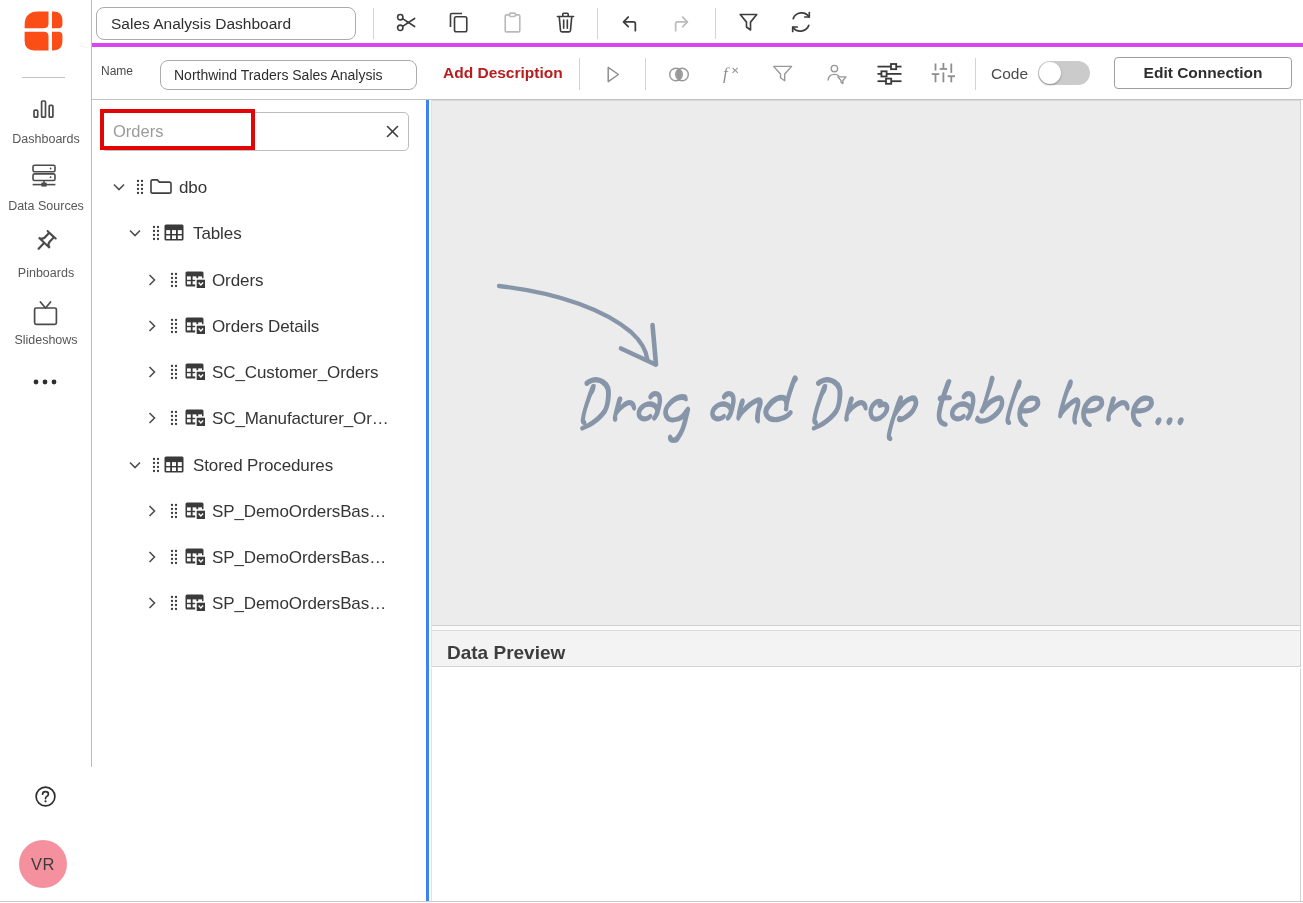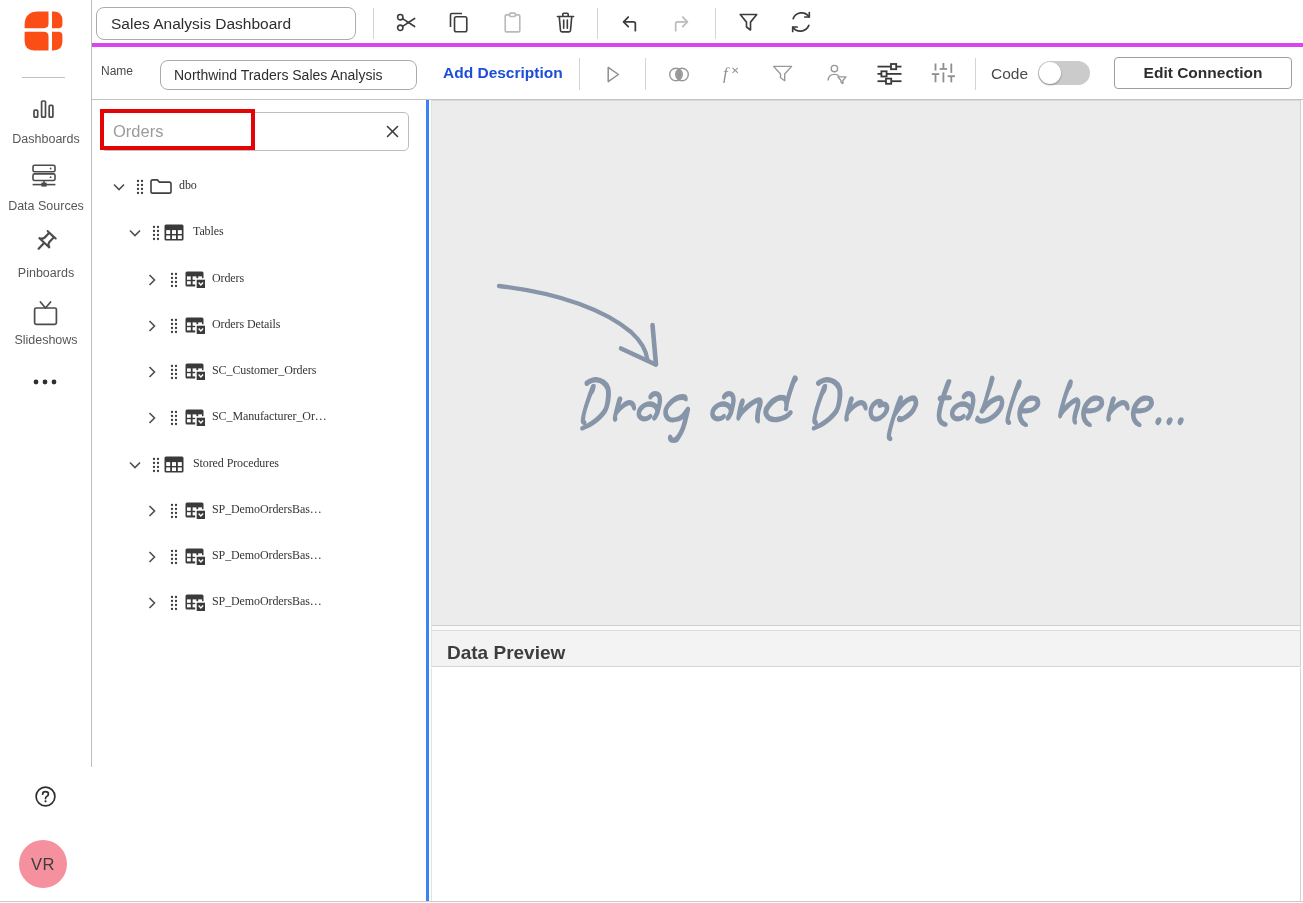--- a/index.html
+++ b/index.html
@@ -10,21 +10,21 @@
 #sidebar { left:0; top:0; width:92px; height:767px; background:#fff; border-right:1px solid #bdbdbd; z-index:5; }
 .navlabel { width:92px; text-align:center; font-size:12.5px; color:#575757; }
 
 #tb1 { left:92px; top:0; width:1211px; height:47px; background:#fff; border-bottom:4px solid #d946ef; }
 .vsep { position:absolute; width:1px; background:#d4d4d4; }
 
 #tb2 { left:92px; top:47px; width:1211px; height:53px; background:#fff; border-bottom:1px solid #c3c3c3; }
 
 #treepanel { left:92px; top:100px; width:337px; height:801px; background:#fff; border-right:3px solid #3b82f6; }
 .trow { position:absolute; height:24px; display:flex; align-items:center; }
-.tlabel { font-size:12px; color:#353535; white-space:nowrap; letter-spacing:-0.1px;font-family:Liberation Serif, serif; }
+.tlabel { font-size:17px; color:#353535; white-space:nowrap; letter-spacing:-0.1px; }
 
 #canvas { left:431px; top:100px; width:870px; height:525px; background:#ececec; border-top:1px solid #d9d9d9; border-right:1px solid #d0d0d0; border-left:1px solid #e2e2e2;}
 #gapstrip { left:431px; top:625px; width:870px; height:5px; background:#fafafa; border-top:1px solid #cfcfcf; border-right:1px solid #d0d0d0; border-left:1px solid #e2e2e2;}
 #dpbar { left:431px; top:630px; width:870px; height:37px; background:#f3f3f3; border-top:1px solid #dcdcdc; border-bottom:1px solid #d4d4d4; border-right:1px solid #d0d0d0; border-left:1px solid #e2e2e2;}
 #dpbar span { position:absolute; left:15px; top:11px; font-size:19px; font-weight:bold; color:#3d3d3d; }
 #whitebottom { left:431px; top:668px; width:870px; height:233px; background:#fff; border-right:1px solid #d0d0d0; border-left:1px solid #e2e2e2; }
 #bottomline { left:0px; top:901px; width:1303px; height:1px; background:#c9c9c9; }
 </style>
 </head>
 <body>
@@ -143,21 +143,21 @@
       <path d="M 4 17.2 A 9 9 0 0 0 19.8 15.4"></path>
       <path d="M 20.3 2.5 L 20.3 7 L 15.8 7"></path>
       <path d="M 3.7 21.5 L 3.7 17 L 8.2 17"></path>
     </svg>
   </div>
 
   <div id="tb2" class="abs">
     <div class="abs" style="left:9px;top:17px;font-size:12px;color:#4a4a4a;">Name</div>
     <div class="abs" style="left:68px;top:13px;width:257px;height:30px;border:1px solid #ababab;border-radius:8px;
          display:flex;align-items:center;padding-left:13px;font-size:14px;color:#2e2e2e;">Northwind Traders Sales Analysis</div>
-    <div class="abs" style="left:351px;top:17px;font-size:15.5px;font-weight:600;color:#1d4ed8;">Add Description</div>
+    <div class="abs" style="left:351px;top:17px;font-size:15.5px;font-weight:600;color:#b91c1c;">Add Description</div>
     <div class="vsep" style="left:487px;top:11px;height:32px"></div>
 
     <svg class="abs" style="left:510px;top:17px" width="21" height="21" viewBox="0 0 21 21" fill="none" stroke="#8f8f8f" stroke-width="1.5" stroke-linejoin="round">
       <path d="M 6.2 3.4 L 16.4 10.5 L 6.2 17.6 Z"></path>
     </svg>
     <div class="vsep" style="left:553px;top:11px;height:32px"></div>
 
     <svg class="abs" style="left:576px;top:17px" width="22" height="21" viewBox="0 0 22 21" fill="none">
       <path d="M 11 5.2 A 6.3 6.3 0 0 1 11 15.8 A 6.3 6.3 0 0 1 11 5.2 Z" fill="#989898"></path>
       <circle cx="8" cy="10.5" r="6.3" stroke="#989898" stroke-width="1.4"></circle>

